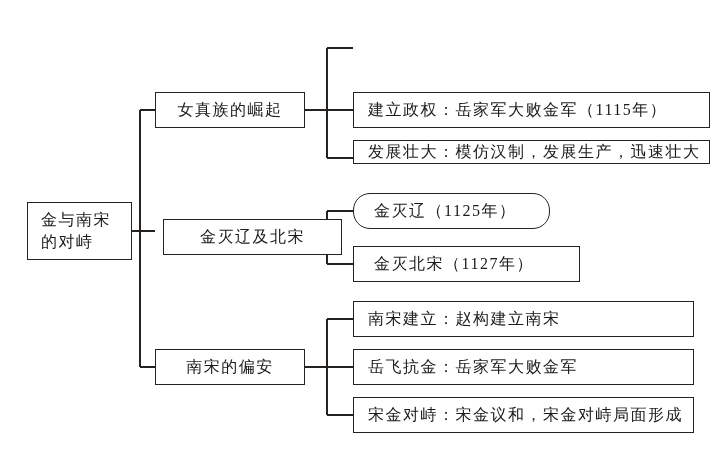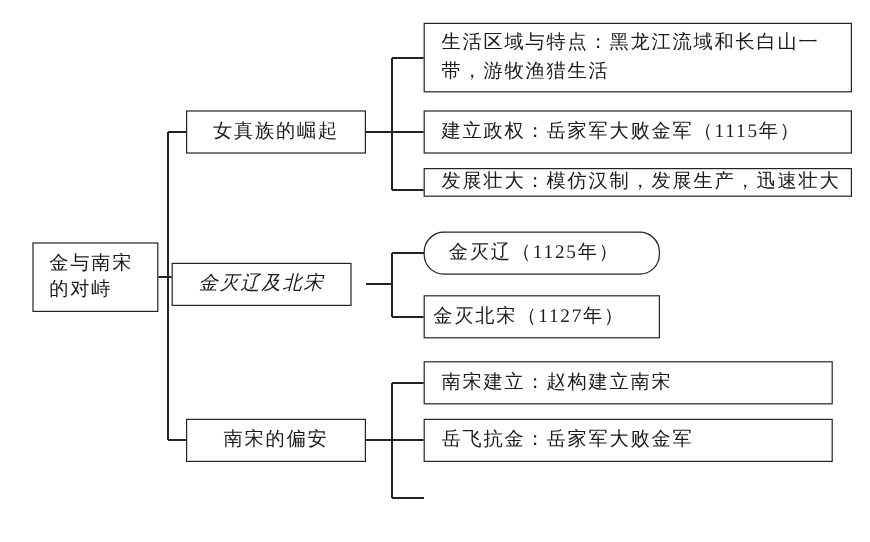--- a/index.html
+++ b/index.html
@@ -39,27 +39,27 @@
     font-size: 16px;
     letter-spacing: 1.5px;
     display: flex;
     align-items: center;
     line-height: 22px;
   }
   .box.centered { justify-content: center; }
 
   #root  { left: 27px;  top: 202px; width: 105px; height: 58px; padding-left: 13px; padding-right: 6px;  line-height: 22px; }
   #mid1  { left: 155px; top: 92px;  width: 150px; height: 36px; }
-  #mid2  { left: 143px; top: 219px; width: 150px; height: 36px; font-style: italic; }
+  #mid2  { left: 163px; top: 219px; width: 179px; height: 36px; }
   #mid3  { left: 155px; top: 349px; width: 150px; height: 36px; }
   #leaf1 { left: 353px; top: 19px;  width: 357px; height: 58px; padding-left: 14px; padding-right: 15px; line-height: 24px; }
   #leaf2 { left: 353px; top: 92px;  width: 357px; height: 36px; padding-left: 14px; }
   #leaf3 { left: 353px; top: 140px; width: 357px; height: 24px; padding-left: 14px; }
   #leaf4 { left: 353px; top: 193px; width: 197px; height: 36px; padding-left: 20px; border-radius: 17px; }
-  #leaf5 { left: 353px; top: 246px; width: 197px; height: 36px; padding-left: 7px; }
+  #leaf5 { left: 353px; top: 246px; width: 227px; height: 36px; padding-left: 20px; }
   #leaf6 { left: 353px; top: 301px; width: 341px; height: 36px; padding-left: 14px; }
   #leaf7 { left: 353px; top: 349px; width: 341px; height: 36px; padding-left: 14px; }
   #leaf8 { left: 353px; top: 397px; width: 341px; height: 36px; padding-left: 14px; }
 </style>
 </head>
 <body>
 
 <div class="canvas">
 
   <svg class="connectors" width="725" height="452" viewBox="0 0 725 452">
@@ -90,28 +90,28 @@
   </svg>
 
   <div class="box" id="root">金与南宋的对峙</div>
 
   <div class="box centered" id="mid1">女真族的崛起</div>
 
   <div class="box centered" id="mid2">金灭辽及北宋</div>
 
   <div class="box centered" id="mid3">南宋的偏安</div>
 
-  <div class="box" id="leaf1">生活区域与特点：黑龙江流域和长白山一带，游牧渔猎生活</div>
 
   <div class="box" id="leaf2">建立政权：岳家军大败金军（1115年）</div>
 
   <div class="box" id="leaf3">发展壮大：模仿汉制，发展生产，迅速壮大</div>
 
   <div class="box" id="leaf4">金灭辽（1125年）</div>
 
   <div class="box" id="leaf5">金灭北宋（1127年）</div>
 
   <div class="box" id="leaf6">南宋建立：赵构建立南宋</div>
 
   <div class="box" id="leaf7">岳飞抗金：岳家军大败金军</div>
 
+  <div class="box" id="leaf8">宋金对峙：宋金议和，宋金对峙局面形成</div>
 
 </div>
 
 </body></html>

